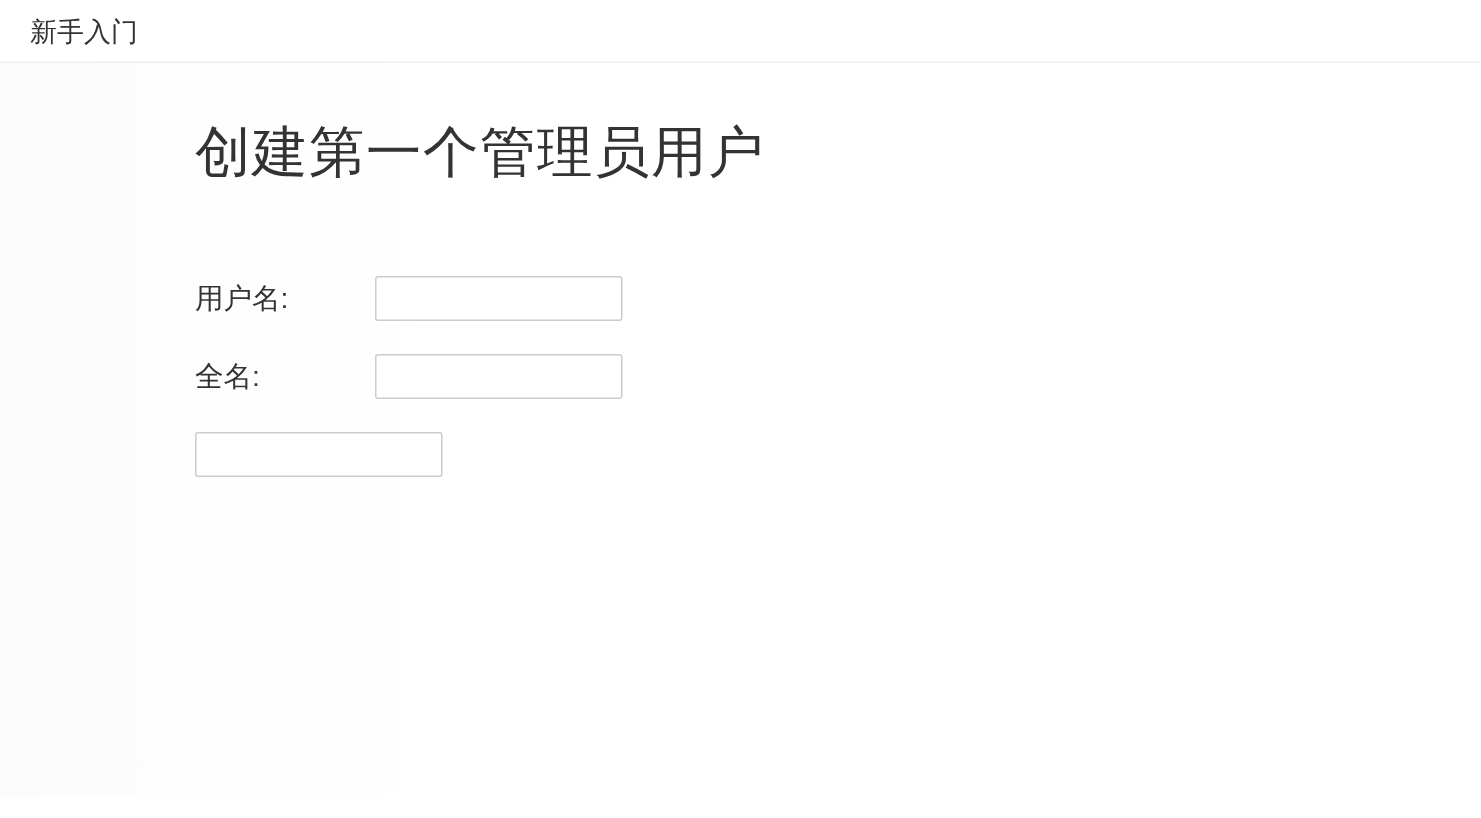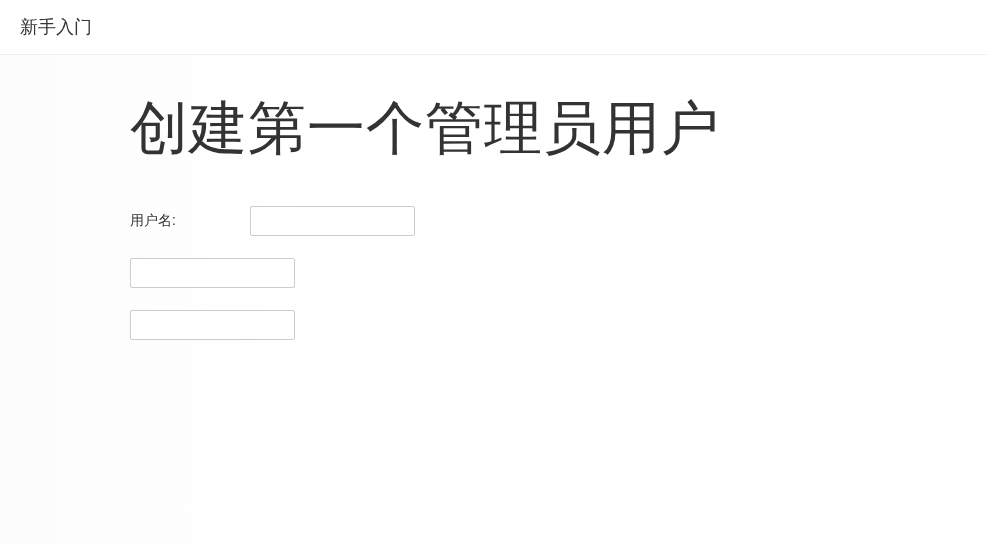--- a/index.html
+++ b/index.html
@@ -4,52 +4,52 @@
   <style>
     * { margin: 0; padding: 0; box-sizing: border-box; }
     html, body {
       width: 987px;
       height: 545px;
       font-family: "Microsoft YaHei", "Helvetica Neue", Helvetica, Arial, sans-serif;
       background: #fff;
       overflow: hidden;
     }
     .header {
-      height: 55px;
+      height: 42px;
       border-bottom: 1px solid #eee;
       display: flex;
       align-items: center;
       padding: 0 20px;
       background: #fff;
     }
     .header-title {
       font-size: 18px;
       color: #333;
       font-weight: 400;
     }
     .main {
       padding: 35px 0 0 130px;
       background: linear-gradient(to right, #fcfcfc 0%, #ffffff 30%);
       min-height: calc(100% - 55px);
     }
     .page-title {
-      font-size: 58px;
+      font-size: 37px;
       font-weight: 300;
       color: #333;
-      margin-bottom: 38px;
+      margin-bottom: 57px;
       letter-spacing: 1px;
     }
     .form-row {
       display: flex;
       align-items: center;
       margin-bottom: 22px;
     }
     .form-label {
       width: 120px;
-      font-size: 14px;
+      font-size: 19px;
       color: #333;
       text-align: left;
       padding-right: 6px;
     }
     .form-input {
       width: 165px;
       height: 30px;
       border: 1px solid #ccc;
       border-radius: 2px;
       padding: 0 8px;
@@ -70,19 +70,20 @@
   <h2 class="page-title">创建第一个管理员用户</h2>
 
   <div class="form-row">
     <label class="form-label">用户名:</label>
     <input type="text" class="form-input" value="" style="">
   </div>
 
 
 
   <div class="form-row">
+    <label class="form-label">全名:</label>
     <input type="text" class="form-input" value="" style="">
   </div>
 
   <div class="form-row">
     <input type="text" class="form-input" value="" style="">
   </div>
 </div>
 
 </body></html>

